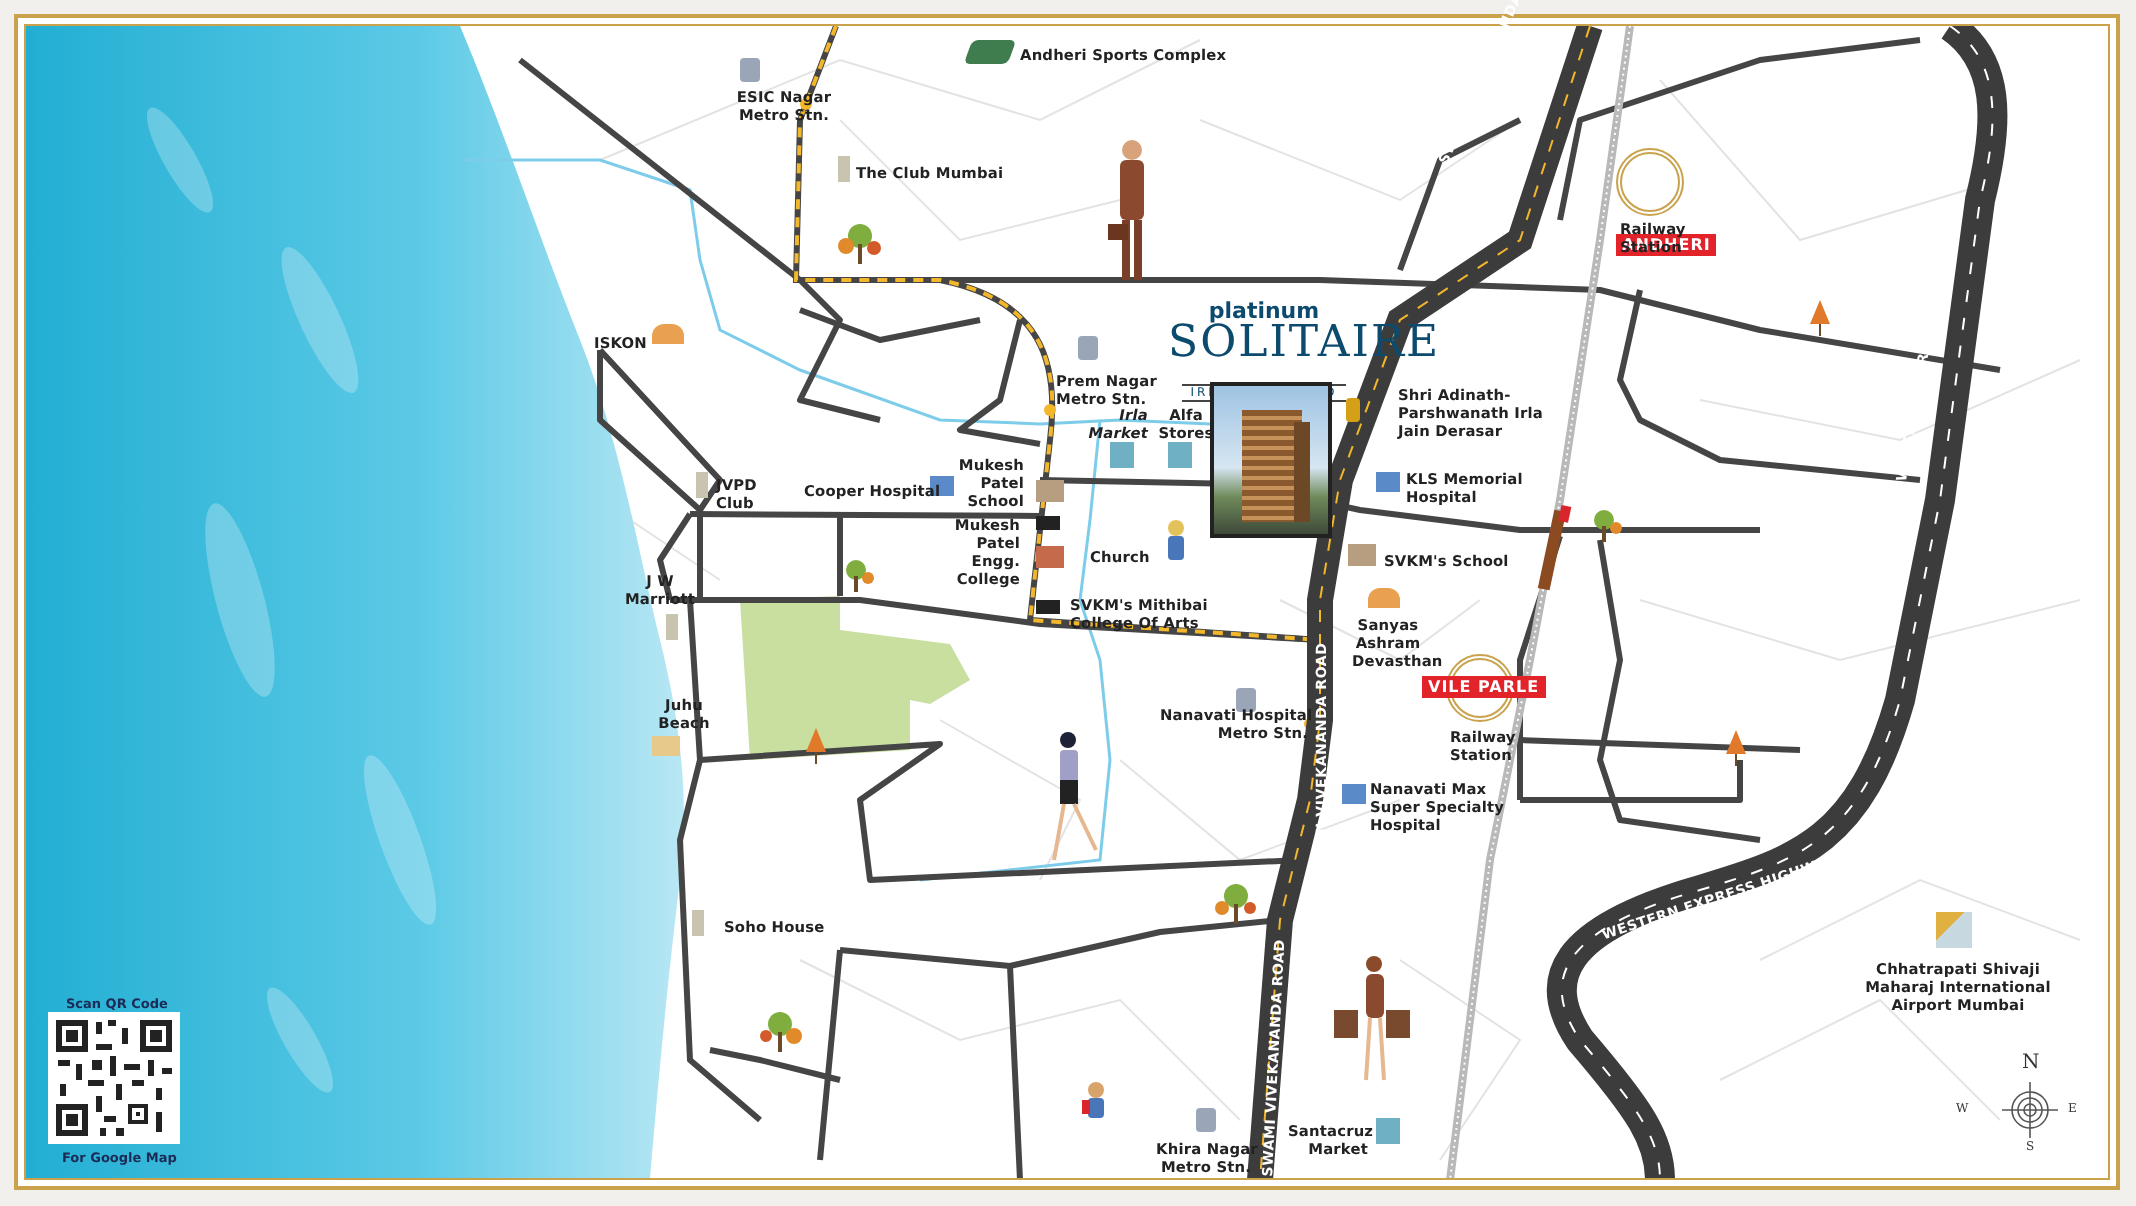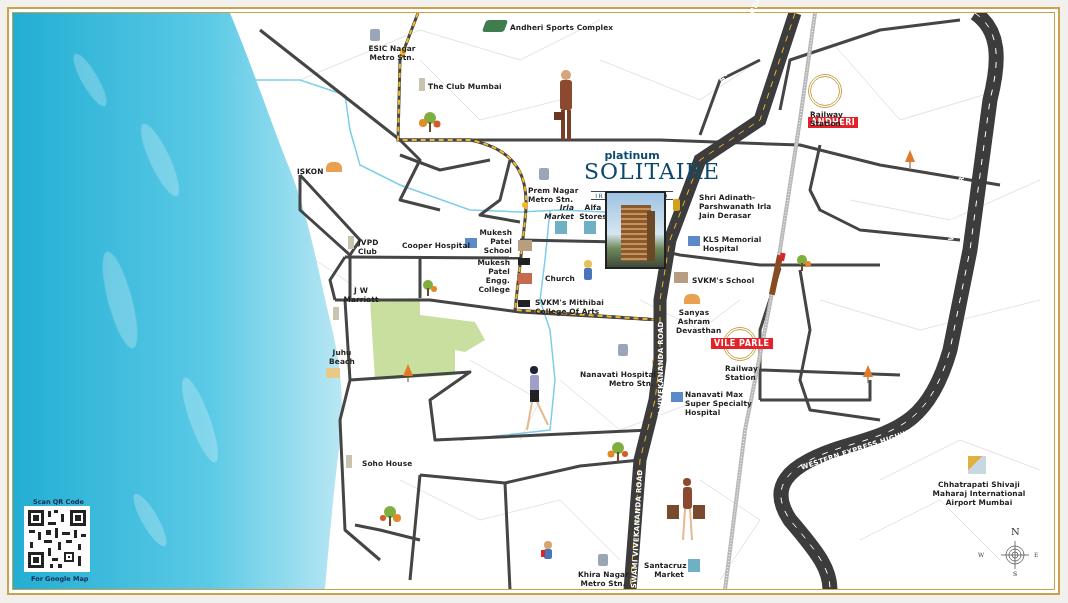--- a/index.html
+++ b/index.html
@@ -280,25 +280,25 @@
 Patel
 Engg.
 College</div>
 <div class="lbl" style="left:545px;top:274px;">Church</div>
 <div class="lbl" style="left:535px;top:298px;">SVKM's Mithibai
 College Of Arts</div>
 <div class="lbl" style="left:692px;top:276px;">SVKM's School</div>
 <div class="lbl c" style="left:676px;top:308px;width:36px;">Sanyas
 Ashram
 Devasthan</div>
-<div class="lbl c" style="left:312px;top:286px;width:36px;margin-left:31px;">J W
+<div class="lbl c" style="left:312px;top:286px;width:36px;">J W
 Marriott</div>
 <div class="lbl c" style="left:328px;top:348px;width:28px;">Juhu
 Beach</div>
-<div class="lbl r" style="left:580px;top:370px;width:74px;">Nanavati Hospital
+<div class="lbl r" style="left:580px;top:353px;width:74px;">Nanavati Hospital
 Metro Stn.</div>
 <div class="lbl" style="left:685px;top:390px;">Nanavati Max
 Super Specialty
 Hospital</div>
 <div class="lbl" style="left:362px;top:459px;">Soho House</div>
 <div class="lbl c" style="left:578px;top:570px;width:50px;">Khira Nagar
 Metro Stn.</div>
 <div class="lbl r" style="left:644px;top:561px;width:40px;">Santacruz
 Market</div>
 <div class="lbl c" style="left:924px;top:480px;width:110px;">Chhatrapati Shivaji

